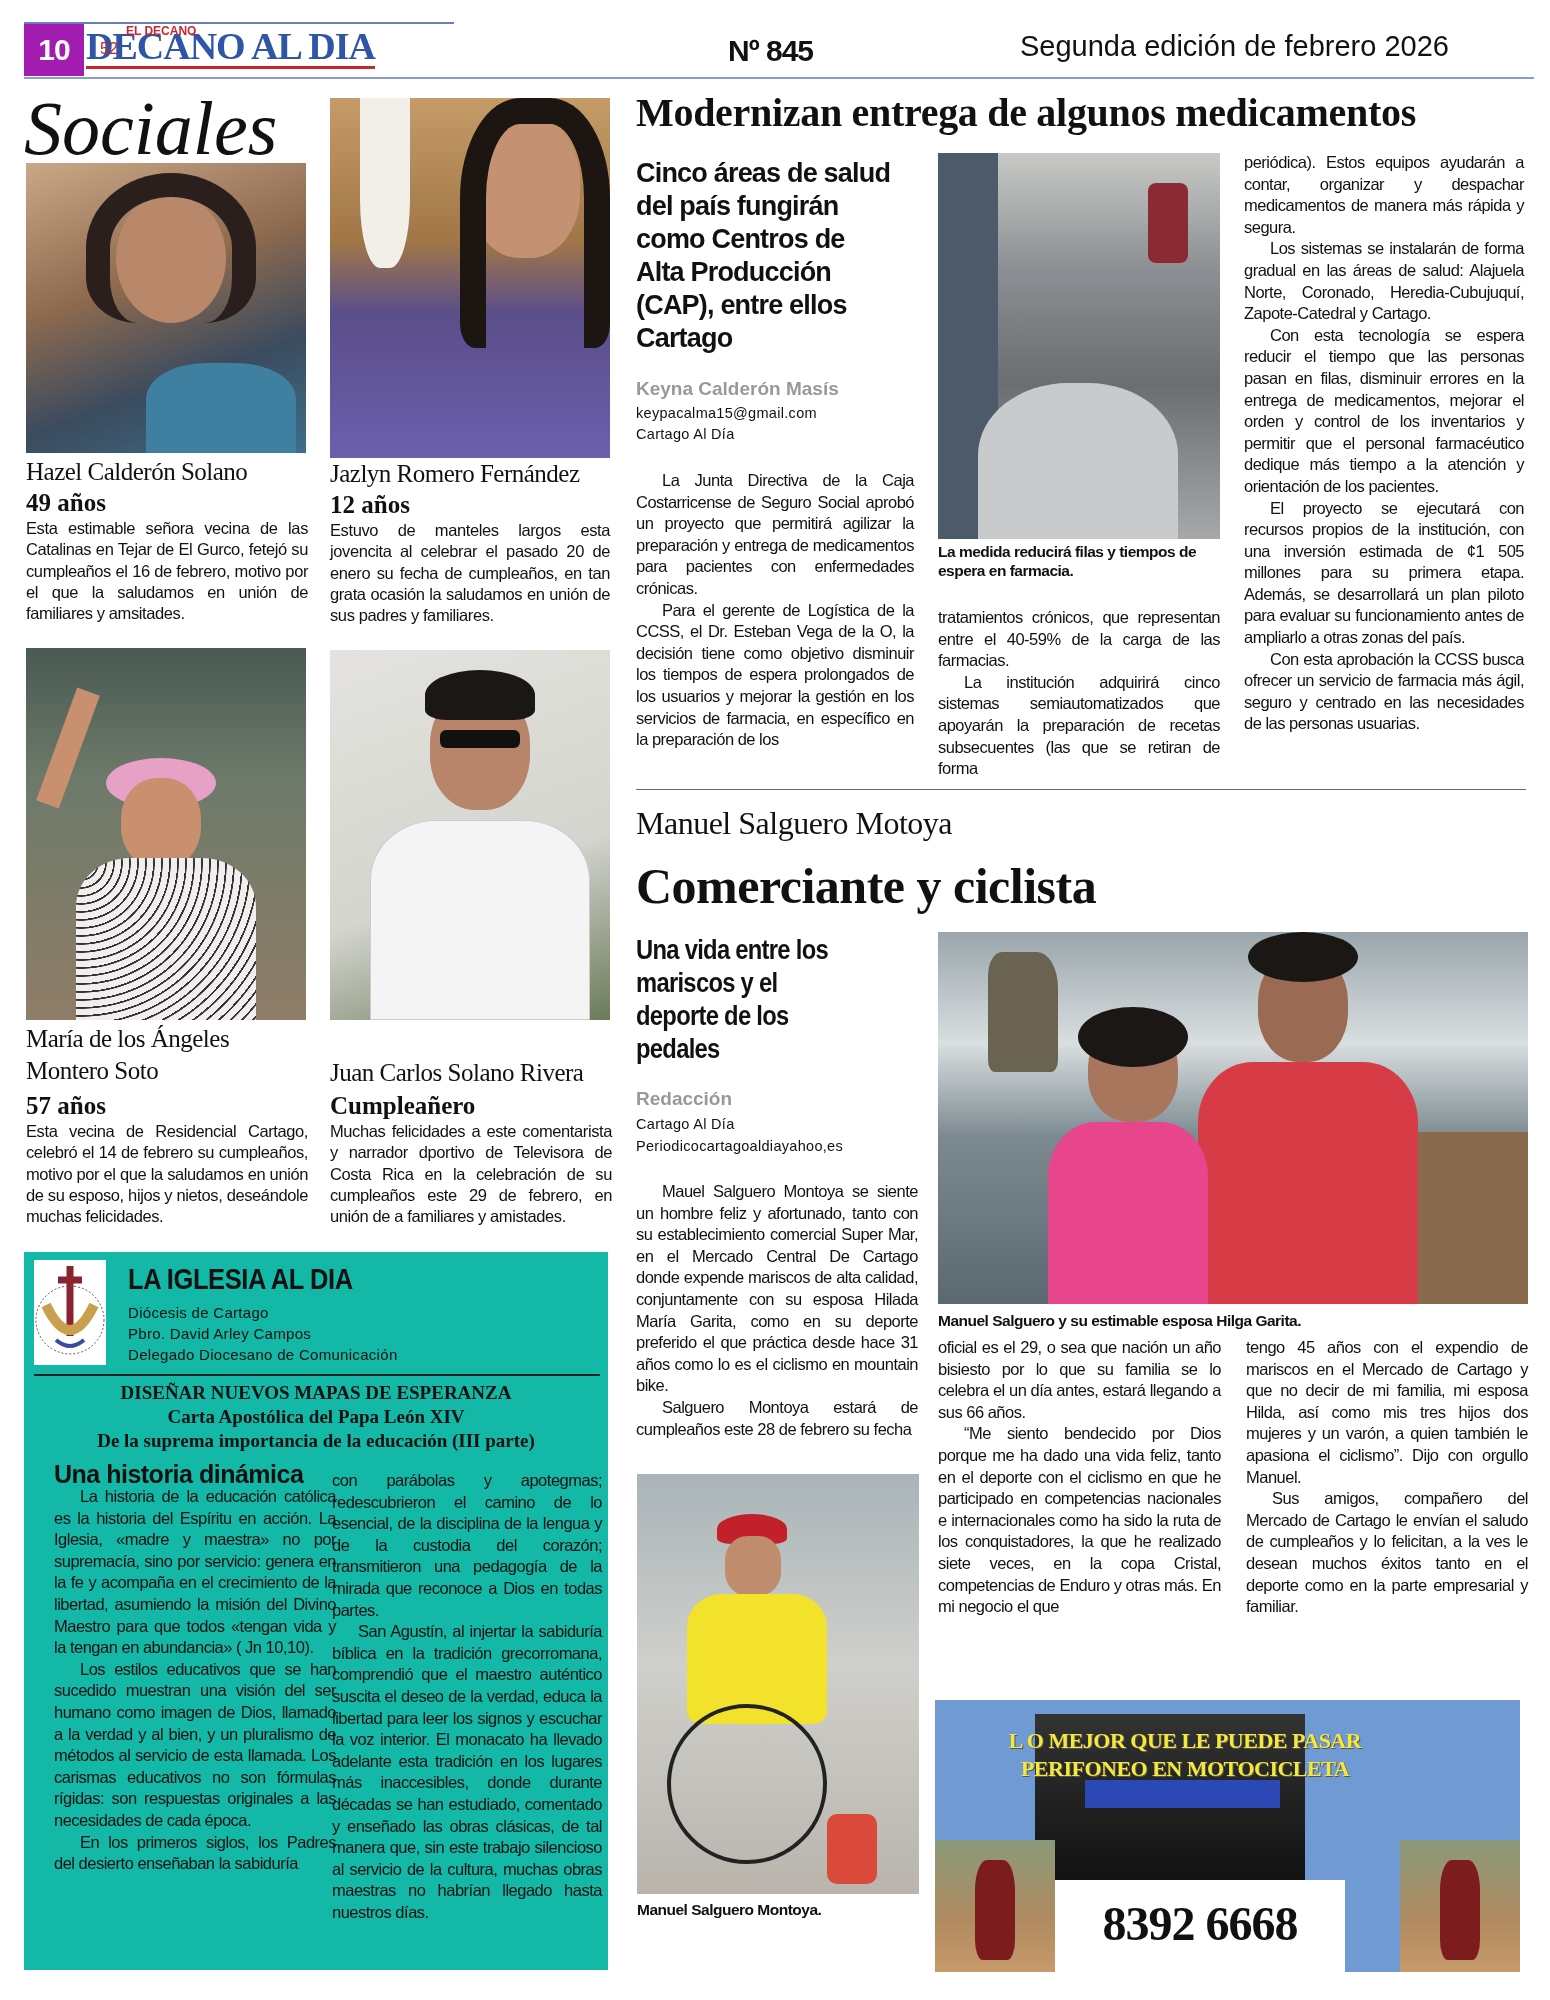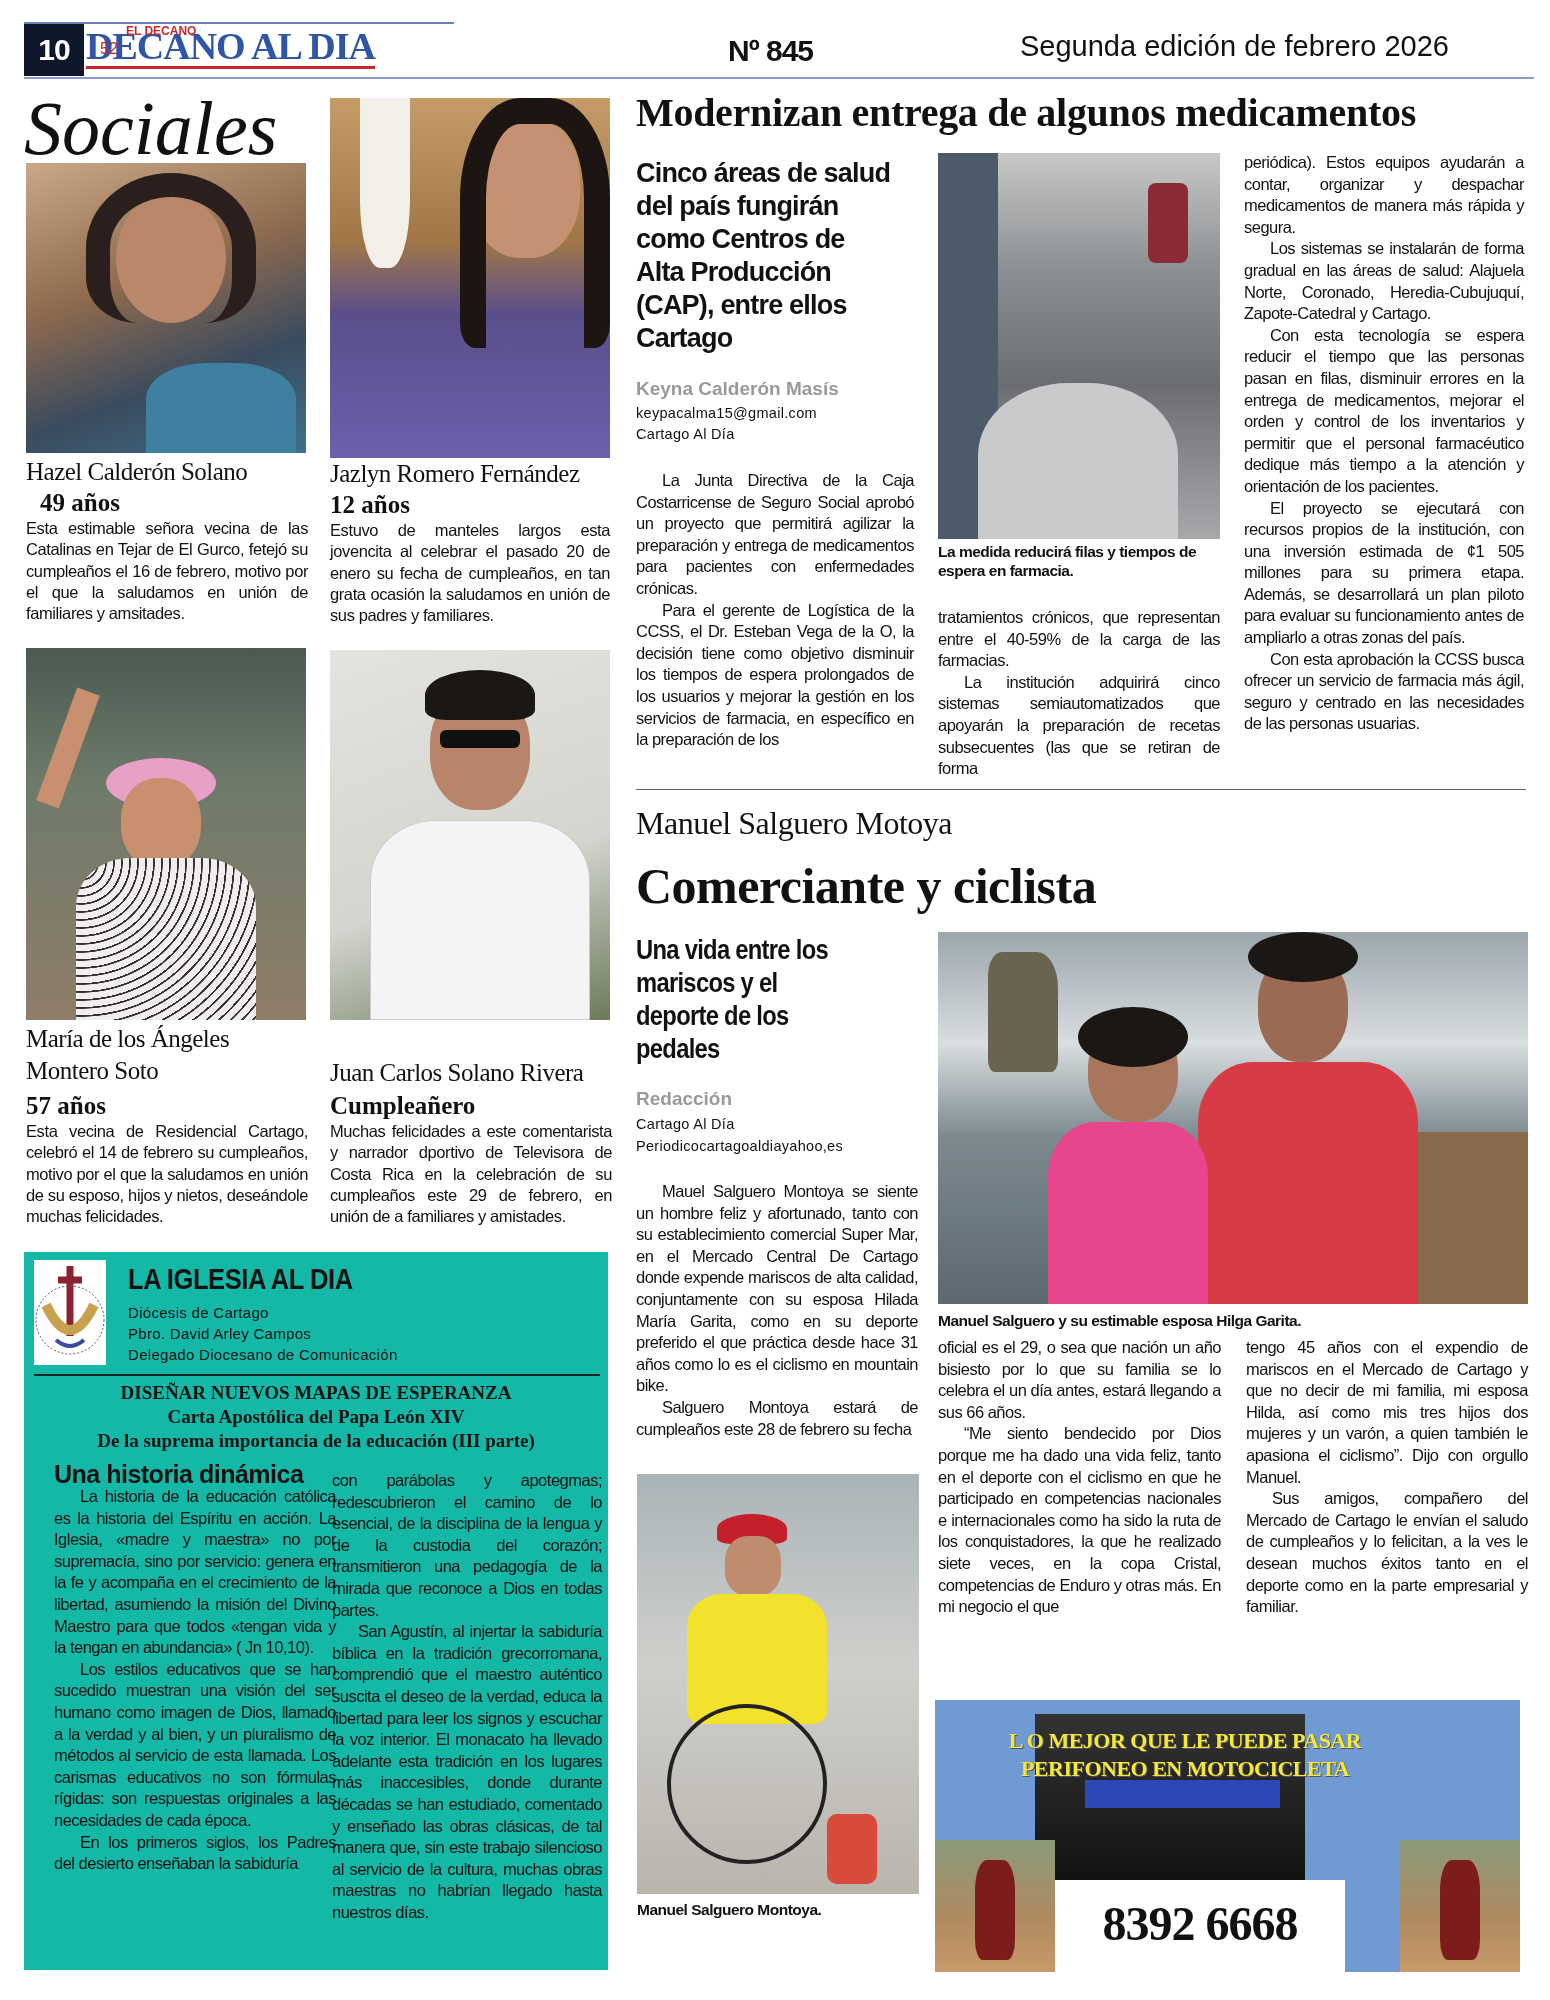--- a/index.html
+++ b/index.html
@@ -3,21 +3,21 @@
 <meta charset="utf-8">
 <style>
 *{box-sizing:border-box;margin:0;padding:0}
 html,body{width:1550px;height:2000px;background:#fff;overflow:hidden}
 body{position:relative;font-family:"Liberation Sans",sans-serif;color:#111}
 .abs{position:absolute}
 .body-text{font-size:16.5px;line-height:21.6px;text-align:justify;letter-spacing:-0.5px;transform-origin:0 0}
 .body-text p{text-indent:26px}
 .photo{position:absolute;overflow:hidden}
 
-#pagebox{left:24px;top:24px;width:60px;height:52px;background:#0f172a;color:#fff;font-weight:bold;font-size:30px;display:flex;align-items:center;justify-content:center;letter-spacing:-1px}
+#pagebox{left:24px;top:24px;width:60px;height:52px;background:#a21caf;color:#fff;font-weight:bold;font-size:30px;display:flex;align-items:center;justify-content:center;letter-spacing:-1px}
 #topline{left:24px;top:22px;width:430px;height:2px;background:#6a7fb8}
 #bottomline{left:24px;top:77px;width:1510px;height:2px;background:#8a9cc9}
 #logo{left:86px;top:26px;height:48px;display:flex;align-items:flex-start}
 #logo .txt{font-family:"Liberation Serif",serif;font-weight:bold;color:#2f56a6;font-size:38px;line-height:40px;letter-spacing:-1px;border-bottom:3px solid #c8262b}
 #logo .dec{position:absolute;left:40px;top:-2px;color:#c8262b;font-size:12px;font-weight:bold}
 #logo .n47{position:absolute;left:14px;top:14px;color:#c8262b;font-size:16px}
 #issue{left:728px;top:34px;font-size:30px;font-weight:bold;letter-spacing:-1px}
 #edition{left:1020px;top:30px;font-size:29px}
 
 #sociales-title{left:24px;top:88px;font-family:"Liberation Serif",serif;font-style:italic;font-size:76px;line-height:80px}
@@ -63,21 +63,21 @@
 <div class="abs" id="bottomline"></div>
 
 <div class="abs" id="sociales-title">Sociales</div>
 
 <div class="photo" style="left:26px;top:163px;width:280px;height:290px;background:linear-gradient(160deg,#c9a887 0%,#8e6a4e 40%,#3b4b5e 70%,#3e6f8a 100%)">
   <div class="abs" style="left:90px;top:30px;width:110px;height:130px;border-radius:50%;background:#b9876a"></div>
   <div class="abs" style="left:60px;top:10px;width:170px;height:150px;border-radius:50% 50% 30% 30%;border:24px solid #2a1f1c;border-bottom:none"></div>
   <div class="abs" style="left:120px;top:200px;width:150px;height:90px;border-radius:40% 40% 0 0;background:#3f7fa0"></div>
 </div>
 <div class="sname abs" style="left:26px;top:456px">Hazel Calderón Solano</div>
-<div class="sage abs" style="left:40px;top:489px">49 años</div>
+<div class="sage abs" style="left:26px;top:489px">49 años</div>
 <div class="sdesc abs" style="left:26px;top:518px;width:282px">Esta estimable señora vecina de las Catalinas en Tejar de El Gurco, fetejó su cumpleaños el 16 de febrero, motivo por el que la saludamos en unión de familiares y amsitades.</div>
 
 <div class="photo" style="left:330px;top:98px;width:280px;height:360px;background:linear-gradient(180deg,#c59c68 0%,#a07647 40%,#5a4e8a 60%,#6c5fae 100%)">
   <div class="abs" style="left:140px;top:20px;width:110px;height:140px;border-radius:45%;background:#c49272"></div>
   <div class="abs" style="left:130px;top:0;width:150px;height:250px;border-radius:40% 40% 10% 10%;border:26px solid #1c1511;border-bottom:none"></div>
   <div class="abs" style="left:30px;top:0;width:50px;height:170px;background:#f2efe9;border-radius:0 0 40% 40%"></div>
 </div>
 <div class="sname abs" style="left:330px;top:458px">Jazlyn Romero Fernández</div>
 <div class="sage abs" style="left:330px;top:491px">12 años</div>
 <div class="sdesc abs" style="left:330px;top:520px;width:280px">Estuvo de manteles largos esta jovencita al celebrar el pasado 20 de enero su fecha de cumpleaños, en tan grata ocasión la saludamos en unión de sus padres y familiares.</div>

